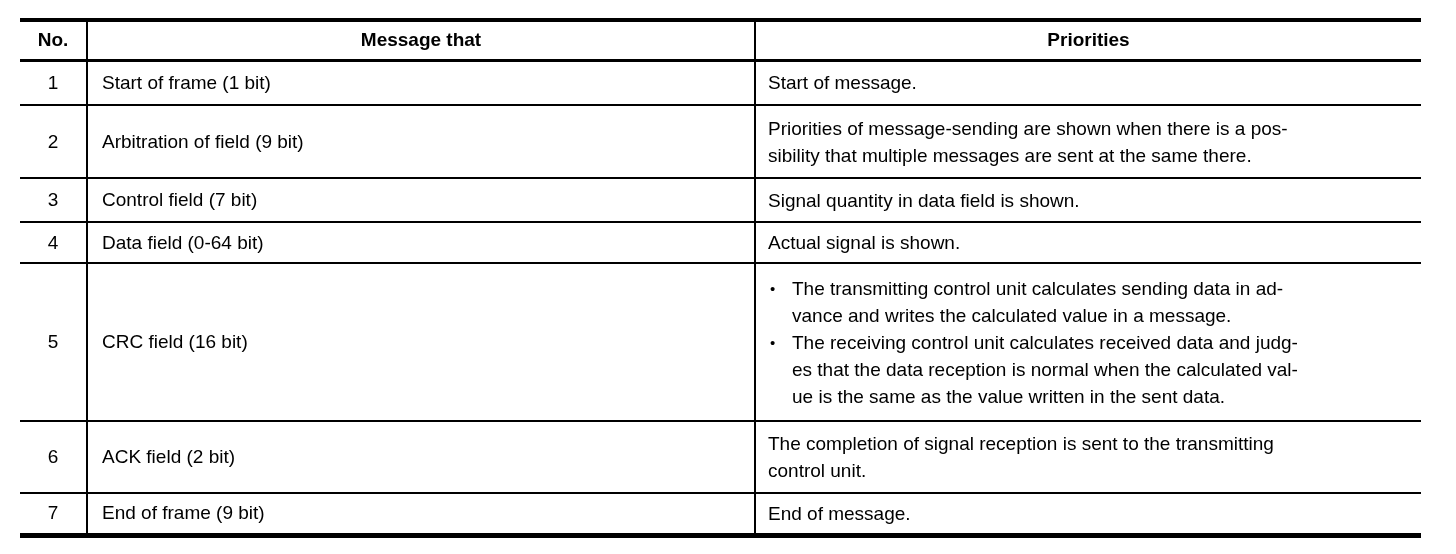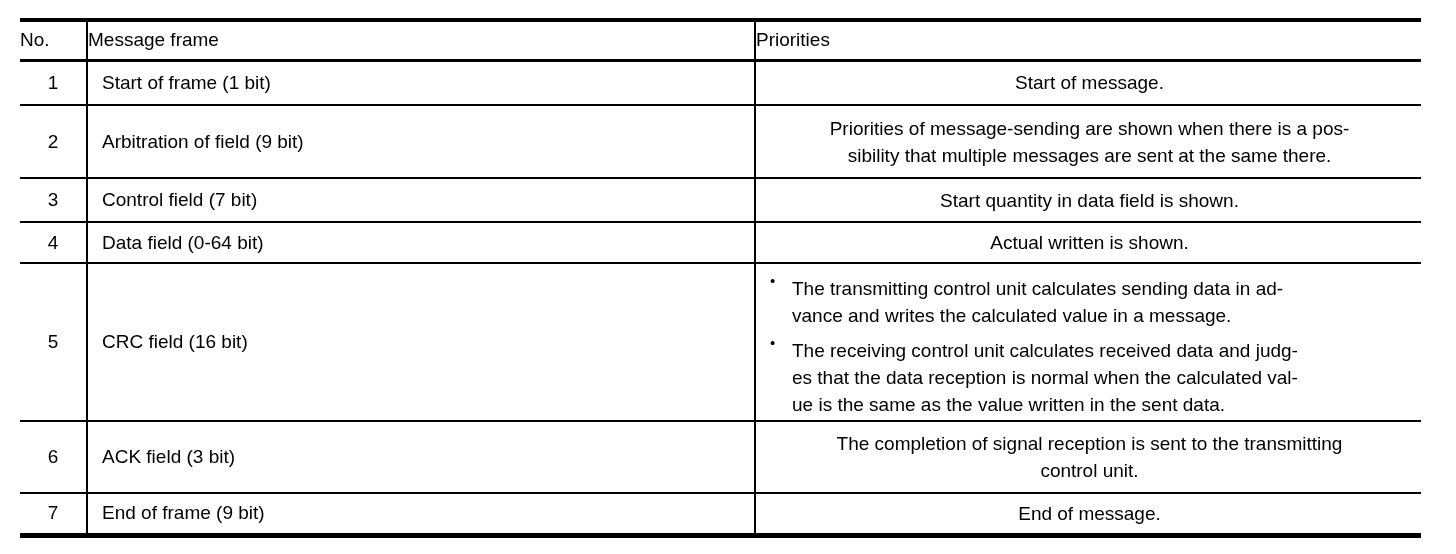--- a/index.html
+++ b/index.html
@@ -24,22 +24,22 @@
     border-top: 4px solid #000;
     border-bottom: 5px solid #000;
     font-size: 19px;
   }
   col.c-no   { width: 67px; }
   col.c-name { width: 668px; }
   col.c-desc { width: 666px; }
 
   thead tr { height: 40px; }
   thead th {
-    font-weight: normal;
-    text-align: left;
+    font-weight: bold;
+    text-align: center;
     vertical-align: middle;
     border-bottom: 3px solid #000;
     padding: 0;
   }
   .v-div { border-right: 2px solid #000; }
 
   tbody tr { border-bottom: 2px solid #000; }
   tbody tr:last-child { border-bottom: none; }
 
   tr.r1 { height: 45px; }
@@ -57,95 +57,95 @@
   }
   td.name {
     vertical-align: middle;
     padding: 0 24px 0 14px;
   }
   td.desc {
     vertical-align: middle;
     padding: 2px 10px 2px 12px;
     line-height: 27px;
   }
-  .multiline { white-space: pre-line; text-align: center; }
+  .multiline { white-space: pre-line; }
 
   .bullet-item {
     display: flex;
     align-items: flex-start;
     line-height: 27px;
   }
   .bullet-marker {
     flex: 0 0 22px;
     width: 22px;
     text-align: left;
     padding-left: 2px;
     font-size: 15px;
   }
-  .bullet-text { white-space: pre-line; margin-top: 8px; }
+  .bullet-text { white-space: pre-line; }
 </style>
 </head>
 <body>
 
 <div class="table-wrap">
   <table class="msg-table">
     <colgroup>
       <col class="c-no">
       <col class="c-name">
       <col class="c-desc">
     </colgroup>
     <thead>
       <tr>
         <th class="v-div">No.</th>
-        <th class="v-div">Message frame</th>
+        <th class="v-div">Message that</th>
         <th>Priorities</th>
       </tr>
     </thead>
     <tbody>
       <tr class="r1">
         <td class="no v-div">1</td>
         <td class="name v-div">Start of frame (1 bit)</td>
         <td class="desc multiline">Start of message.</td>
       </tr>
       <tr class="r2">
         <td class="no v-div">2</td>
         <td class="name v-div">Arbitration of field (9 bit)</td>
         <td class="desc multiline">Priorities of message-sending are shown when there is a pos-
 sibility that multiple messages are sent at the same there.</td>
       </tr>
       <tr class="r3">
         <td class="no v-div">3</td>
         <td class="name v-div">Control field (7 bit)</td>
-        <td class="desc multiline">Start quantity in data field is shown.</td>
+        <td class="desc multiline">Signal quantity in data field is shown.</td>
       </tr>
       <tr class="r4">
         <td class="no v-div">4</td>
         <td class="name v-div">Data field (0-64 bit)</td>
-        <td class="desc multiline">Actual written is shown.</td>
+        <td class="desc multiline">Actual signal is shown.</td>
       </tr>
       <tr class="r5">
         <td class="no v-div">5</td>
         <td class="name v-div">CRC field (16 bit)</td>
         <td class="desc">
           <div class="bullet-item">
             <span class="bullet-marker">•</span>
             <span class="bullet-text">The transmitting control unit calculates sending data in ad-
 vance and writes the calculated value in a message.</span>
           </div>
           <div class="bullet-item">
             <span class="bullet-marker">•</span>
             <span class="bullet-text">The receiving control unit calculates received data and judg-
 es that the data reception is normal when the calculated val-
 ue is the same as the value written in the sent data.</span>
           </div>
         </td>
       </tr>
       <tr class="r6">
         <td class="no v-div">6</td>
-        <td class="name v-div">ACK field (3 bit)</td>
+        <td class="name v-div">ACK field (2 bit)</td>
         <td class="desc multiline">The completion of signal reception is sent to the transmitting
 control unit.</td>
       </tr>
       <tr class="r7">
         <td class="no v-div">7</td>
         <td class="name v-div">End of frame (9 bit)</td>
         <td class="desc multiline">End of message.</td>
       </tr>
     </tbody>
   </table>

